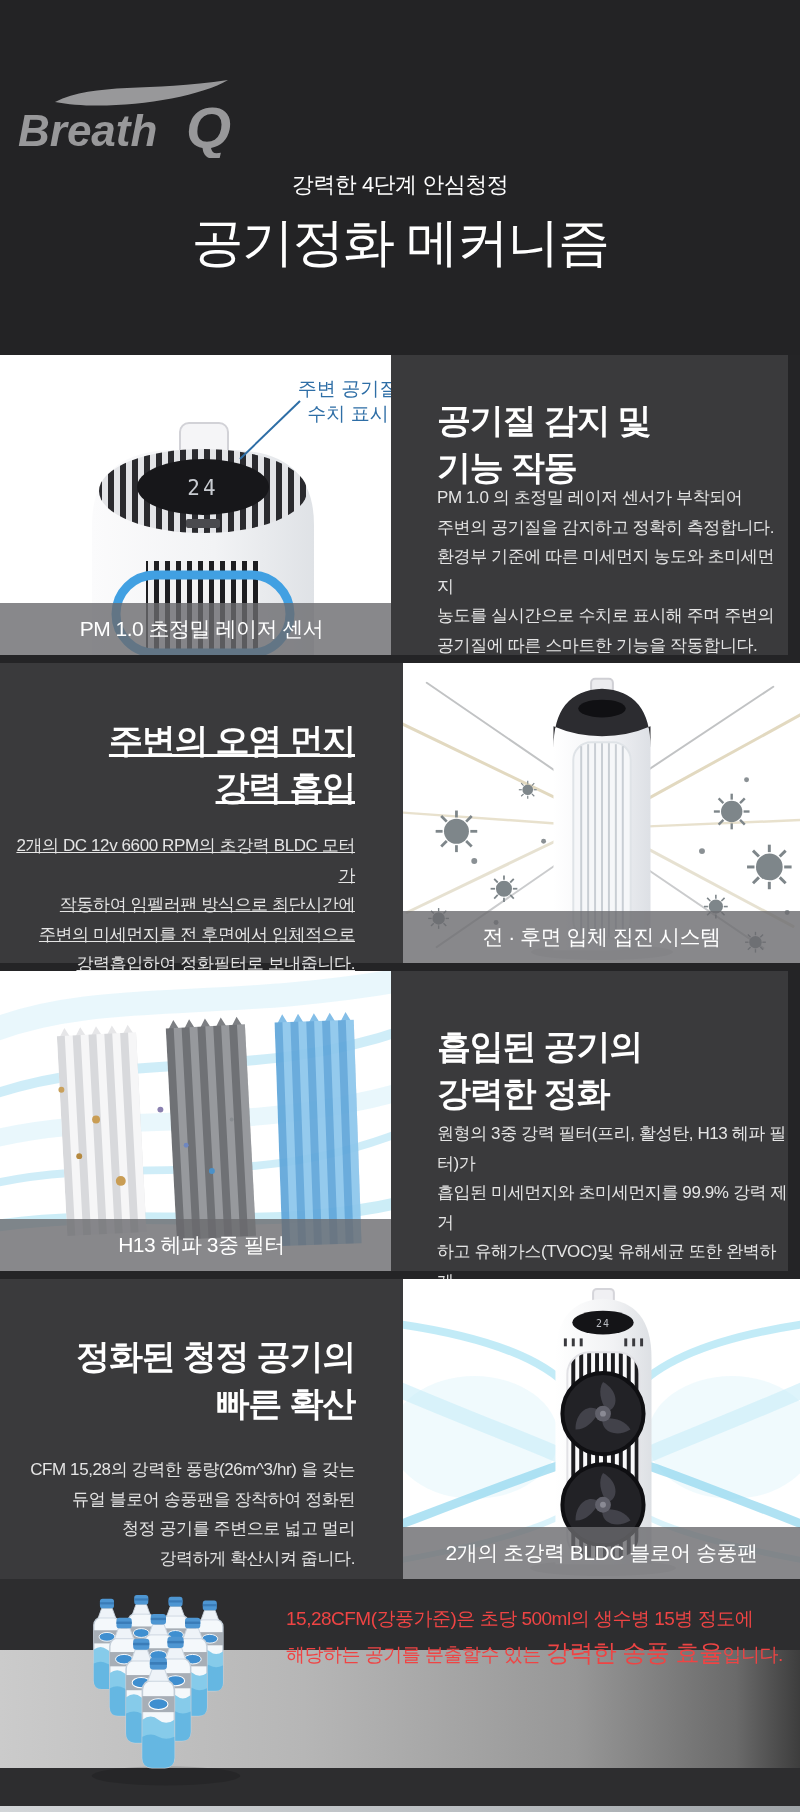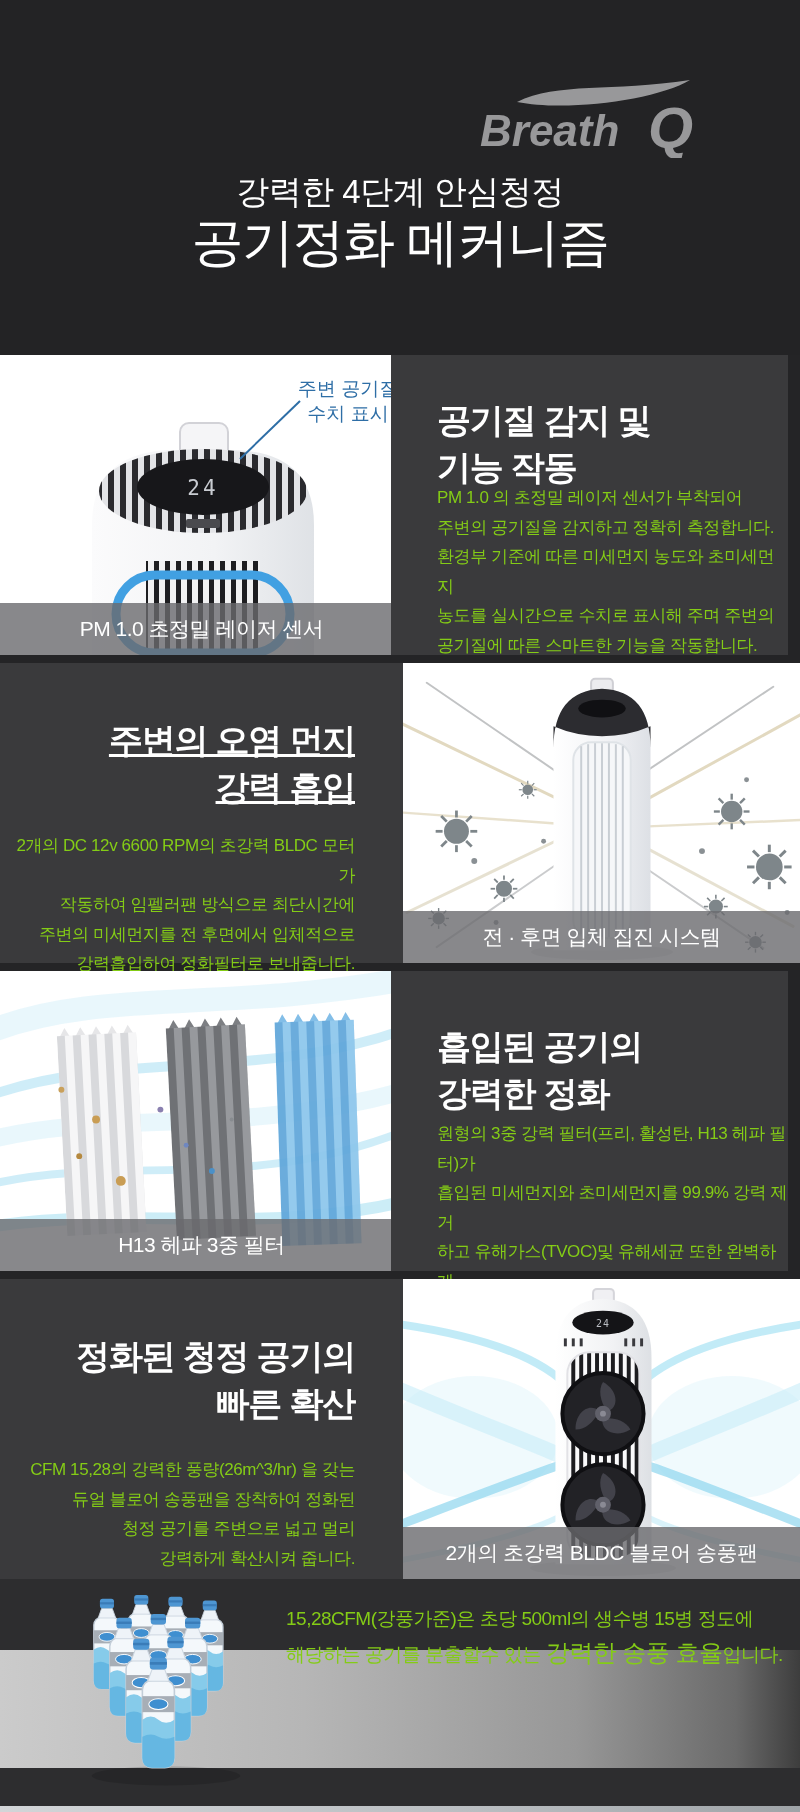--- a/index.html
+++ b/index.html
@@ -1,52 +1,52 @@
 <!DOCTYPE html>
 <html><head>
 <meta charset="utf-8">
 <style>
   html,body{margin:0;padding:0;background:#0e0e0f;}
   .canvas{position:relative;width:800px;height:1812px;margin:0 auto;background:#242426;
           overflow:hidden;font-family:"Liberation Sans",sans-serif;}
   
   .header{position:absolute;top:0;left:0;width:800px;height:355px;background:#232325;}
-  .logo-wrap{position:absolute;top:80px;left:0;width:712px;text-align:right;text-decoration:underline;}
+  .logo-wrap{position:absolute;top:80px;left:0;width:712px;text-align:left;text-decoration:underline;}
   .subtitle{position:absolute;top:170px;left:0;width:800px;text-align:center;
-            font-size:33px;color:#ffffff;letter-spacing:-0.5px;}
+            font-size:22px;color:#ffffff;letter-spacing:-0.5px;}
   .title{position:absolute;top:208px;left:0;width:800px;text-align:center;
          font-size:52px;font-weight:normal;color:#ffffff;letter-spacing:-1.5px;}
   
   .row{position:absolute;left:0;width:800px;height:300px;}
   .row1{top:355px}.row2{top:663px}.row3{top:971px}.row4{top:1279px}
   .imgbox{position:absolute;top:0;height:300px;background:#ffffff;overflow:hidden;}
   .imgbox.side-left{left:0;width:403px;}
   .imgbox.side-right{left:403px;width:397px;}
   .panel{position:absolute;top:0;height:300px;background:#3a3a3c;}
   .panel.side-left{left:0;width:403px;}
   .panel.side-right{left:391px;width:397px;}
   .caption{position:absolute;left:0;bottom:0;width:100%;height:52px;
            background:rgba(106,106,110,0.8);color:#ffffff;font-size:21px;letter-spacing:-0.5px;
            display:flex;align-items:center;justify-content:center;text-align:center;}
   .heading{position:absolute;font-size:34px;font-weight:bold;color:#ffffff;
            line-height:47px;letter-spacing:-1.2px;}
-  .body-text{position:absolute;font-size:17px;color:#84cc16;line-height:29.5px;letter-spacing:-0.4px;}
+  .body-text{position:absolute;font-size:17px;color:#e5e5e5;line-height:29.5px;letter-spacing:-0.4px;}
   .row1 .heading{left:46px;top:42px;text-align:left;}
   .row1 .body-text{left:46px;top:128px;text-align:left;}
   .row2 .heading{right:48px;top:54px;text-align:right;text-decoration:underline;}
-  .row2 .body-text{right:48px;top:168px;text-align:right;}
+  .row2 .body-text{right:48px;top:168px;text-align:right;text-decoration:underline;}
   .row3 .heading{left:46px;top:52px;text-align:left;}
   .row3 .body-text{left:46px;top:148px;text-align:left;}
   .row4 .heading{right:48px;top:54px;text-align:right;}
   .row4 .body-text{right:48px;top:176px;text-align:right;}
   
   .footer{position:absolute;top:1579px;left:0;width:800px;height:233px;background:#2d2d2f;}
   .band{position:absolute;top:71px;left:0;width:800px;height:118px;
         background:linear-gradient(90deg,#cbcbcb 0%,#b6b6b6 38%,#979797 72%,#6a6a6a 92%,#3d3d3d 100%);}
-  .band-text{position:absolute;left:286px;top:24px;color:#84cc16;white-space:nowrap;}
+  .band-text{position:absolute;left:286px;top:24px;color:#ef4444;white-space:nowrap;}
   .band-line1{font-size:19px;letter-spacing:-0.5px;line-height:32px;}
   .band-line2{font-size:19px;letter-spacing:-0.5px;line-height:36px;}
   .band-line2 .strong{font-size:24px;font-weight:normal;}
   .bottles{position:absolute;left:66px;top:14px;}
   .bottom-strip{position:absolute;left:0;top:1806px;width:800px;height:6px;
         background:linear-gradient(90deg,#d2d5d8 0%,#b9bdc1 60%,#9fa4a8 100%);}
   svg text{font-family:"Liberation Sans",sans-serif;}
   .digi{font-family:"DejaVu Sans Mono",monospace;}
 </style>
 </head>

